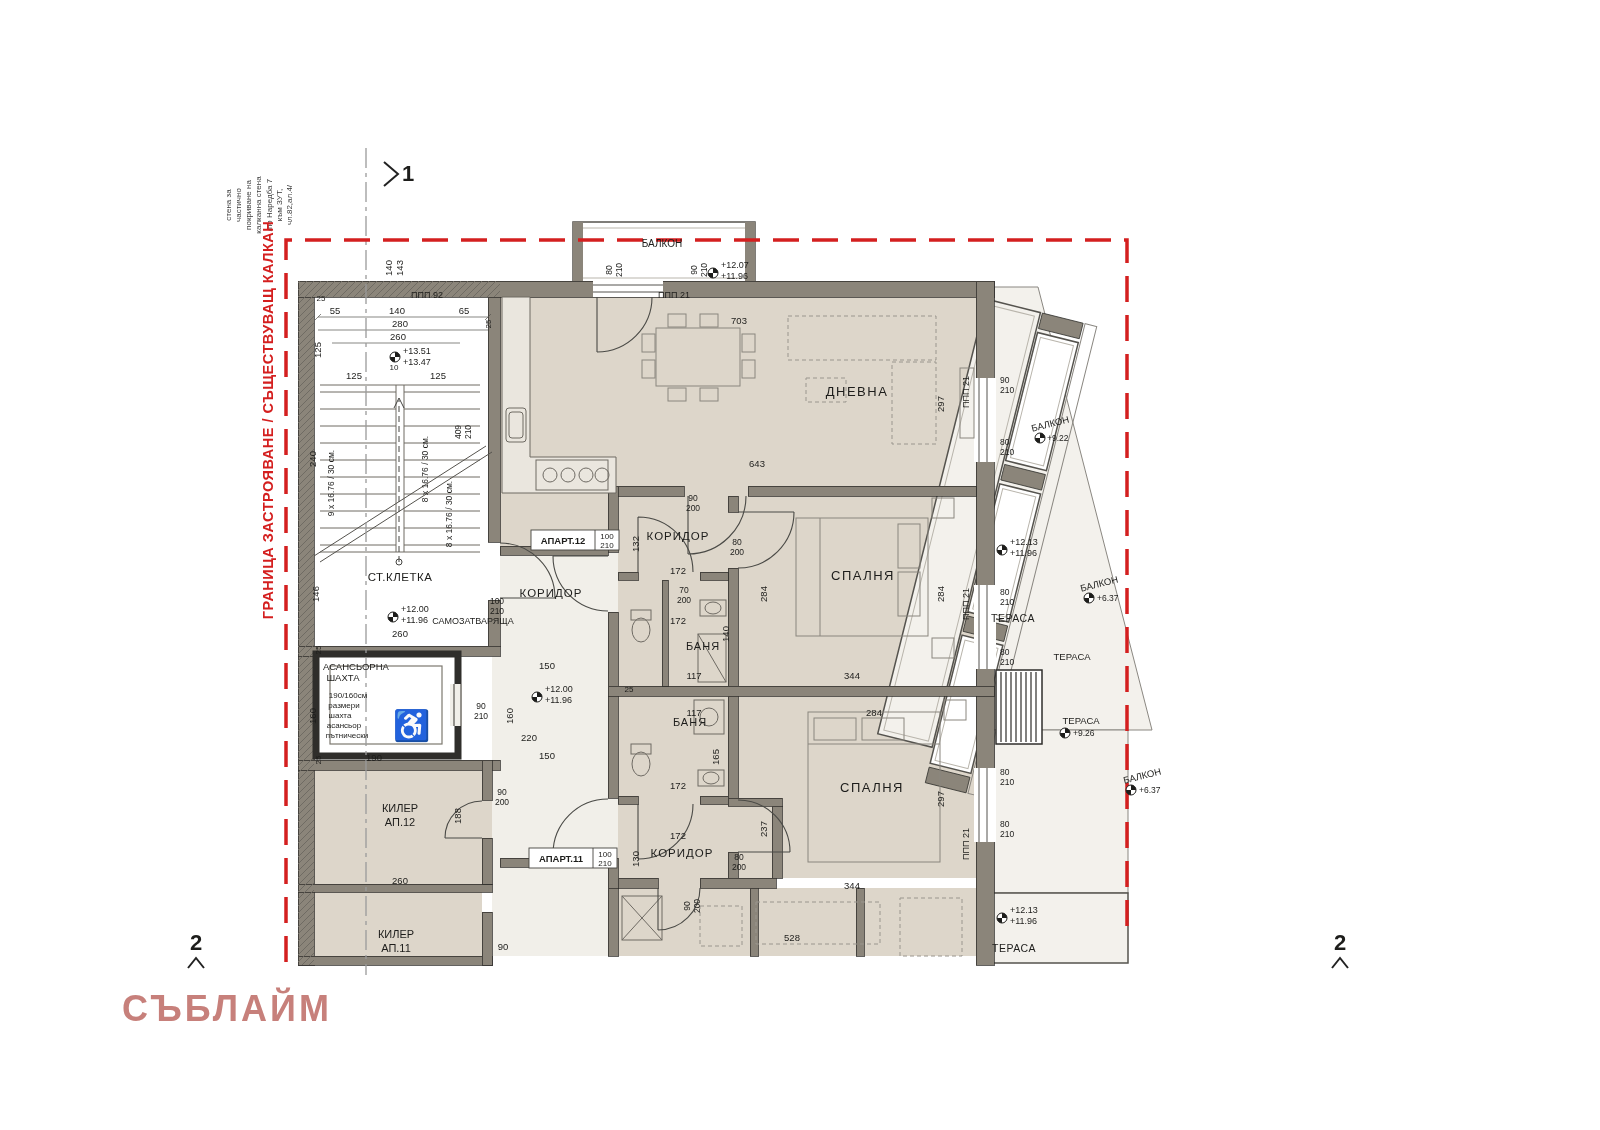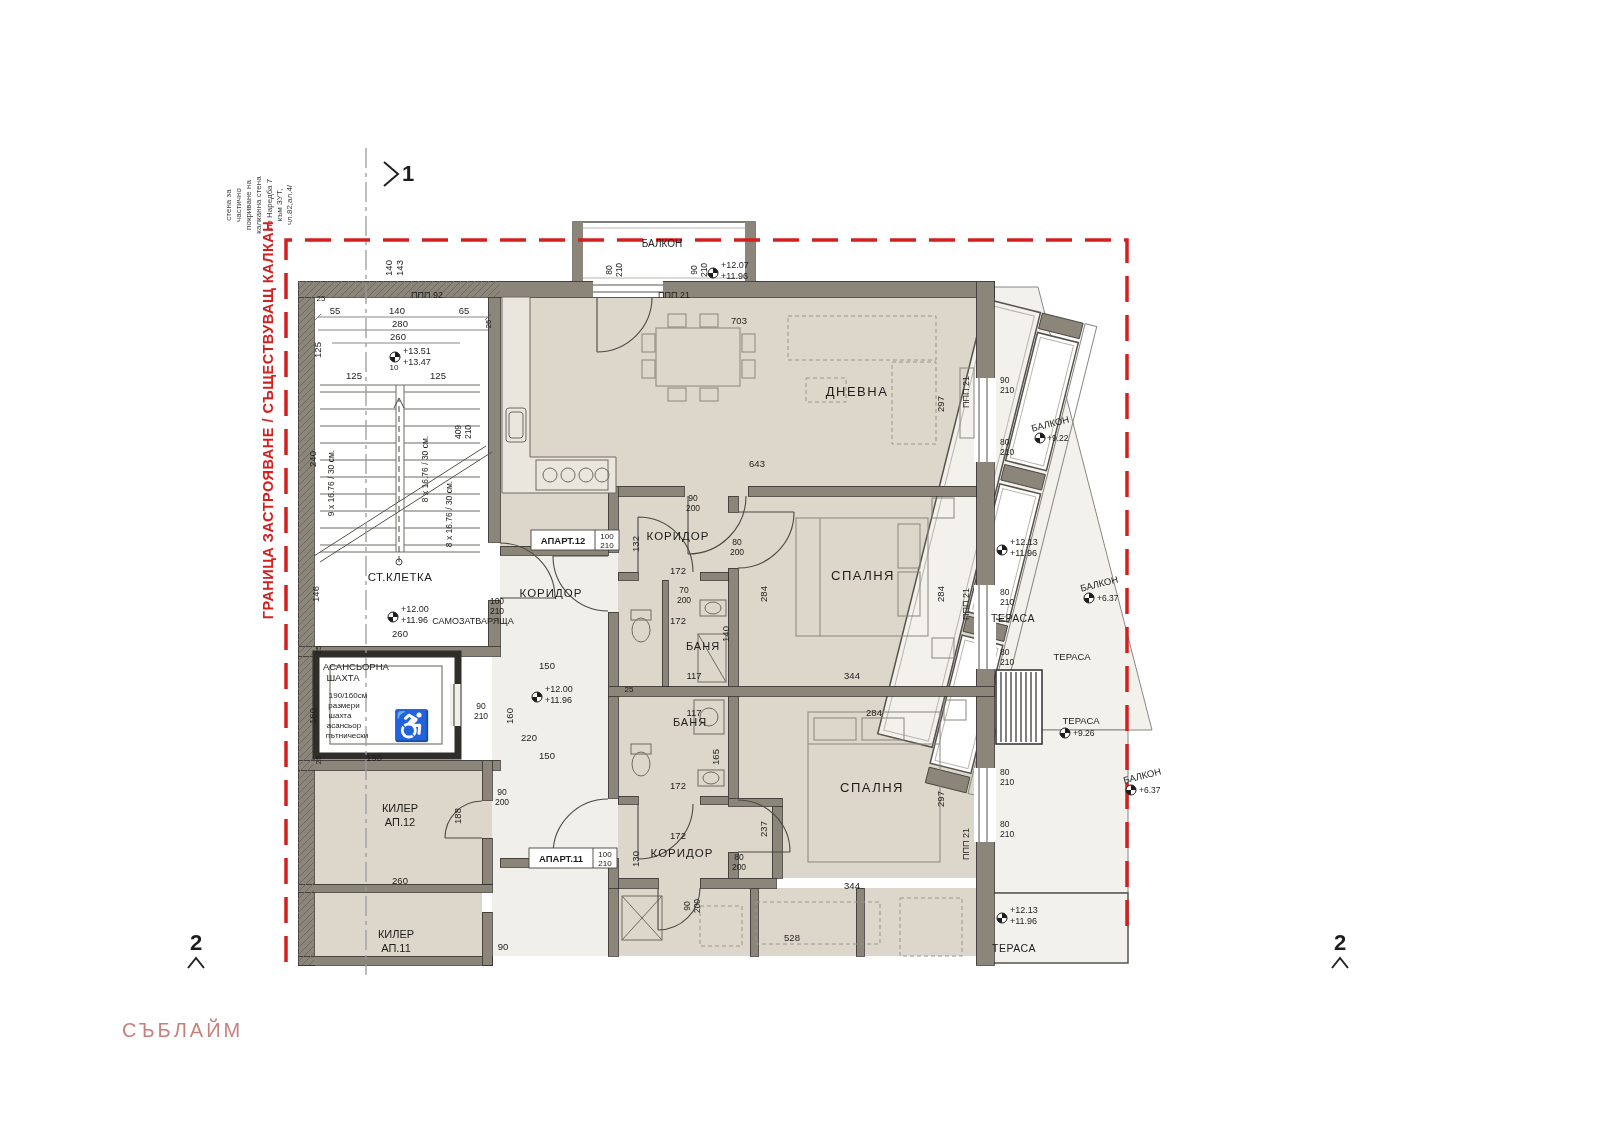--- a/index.html
+++ b/index.html
@@ -1,21 +1,21 @@
 <!DOCTYPE html>
 <html><head>
 <meta charset="utf-8">
 <style>
   html,body{margin:0;padding:0;background:#ffffff;}
   .canvas{position:relative;width:1600px;height:1130px;background:#fff;overflow:hidden;
           font-family:"Liberation Sans",sans-serif;}
   svg{position:absolute;inset:0;}
   svg text{font-family:"Liberation Sans",sans-serif;}
-  .watermark{position:absolute;left:122px;top:988px;font-size:20px;font-weight:normal;
-             letter-spacing:3px;color:#c1736d;opacity:.9;margin-top:31px;}
+  .watermark{position:absolute;left:122px;top:988px;font-size:36px;font-weight:bold;
+             letter-spacing:3px;color:#c1736d;opacity:.9;}
 </style>
 </head>
 <body>
 
 <div class="canvas">
 <svg viewBox="0 0 1600 1130" width="1600" height="1130">
   <defs>
     <pattern id="hatch" width="7" height="7" patternUnits="userSpaceOnUse">
       <path d="M0 7 L7 0" stroke="#6f6b63" stroke-width="1"></path>
     </pattern>

